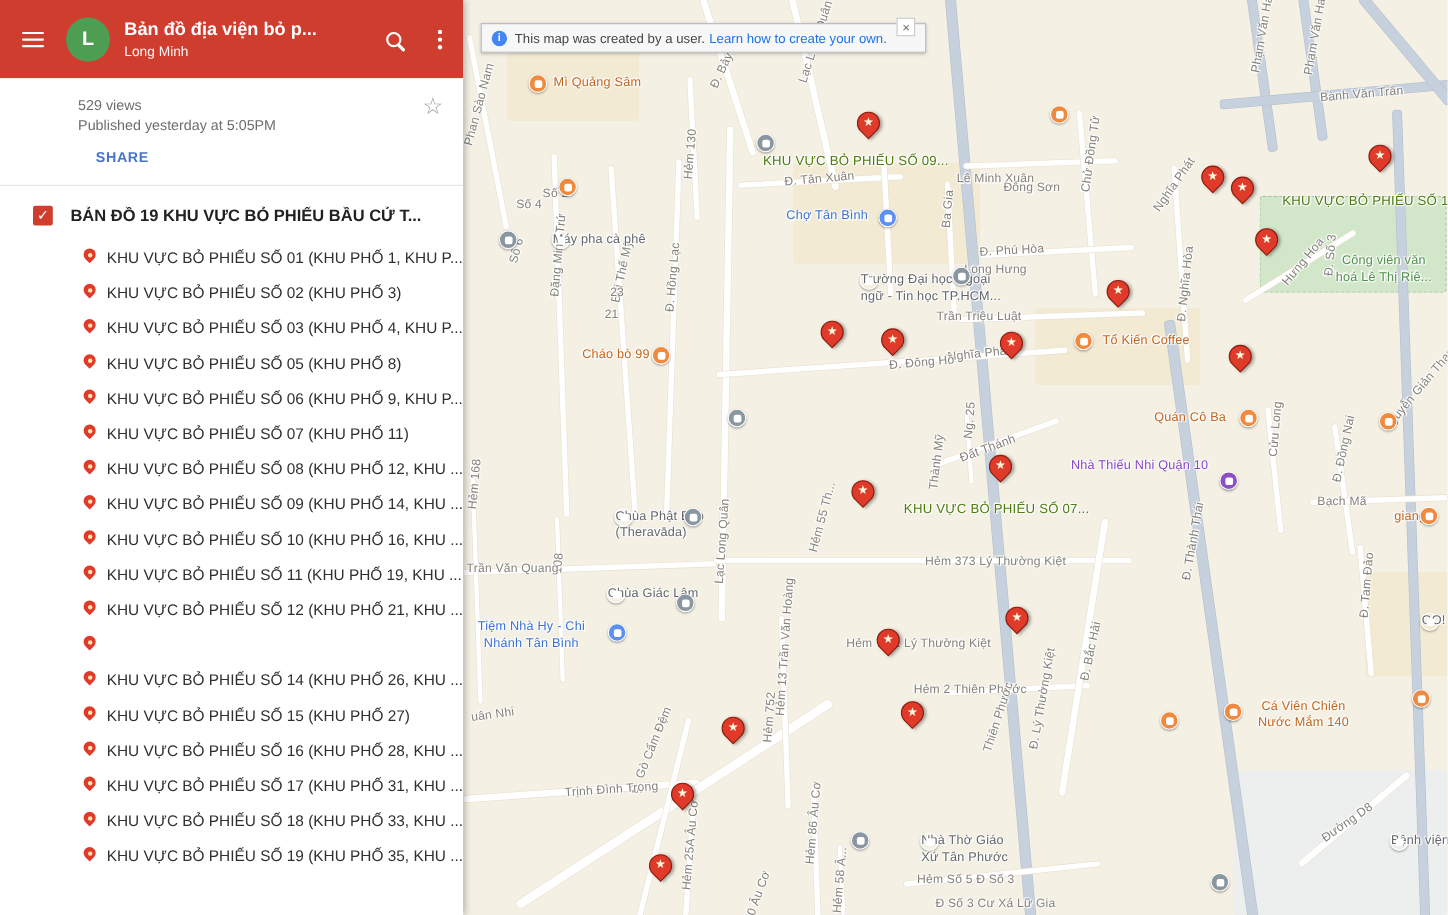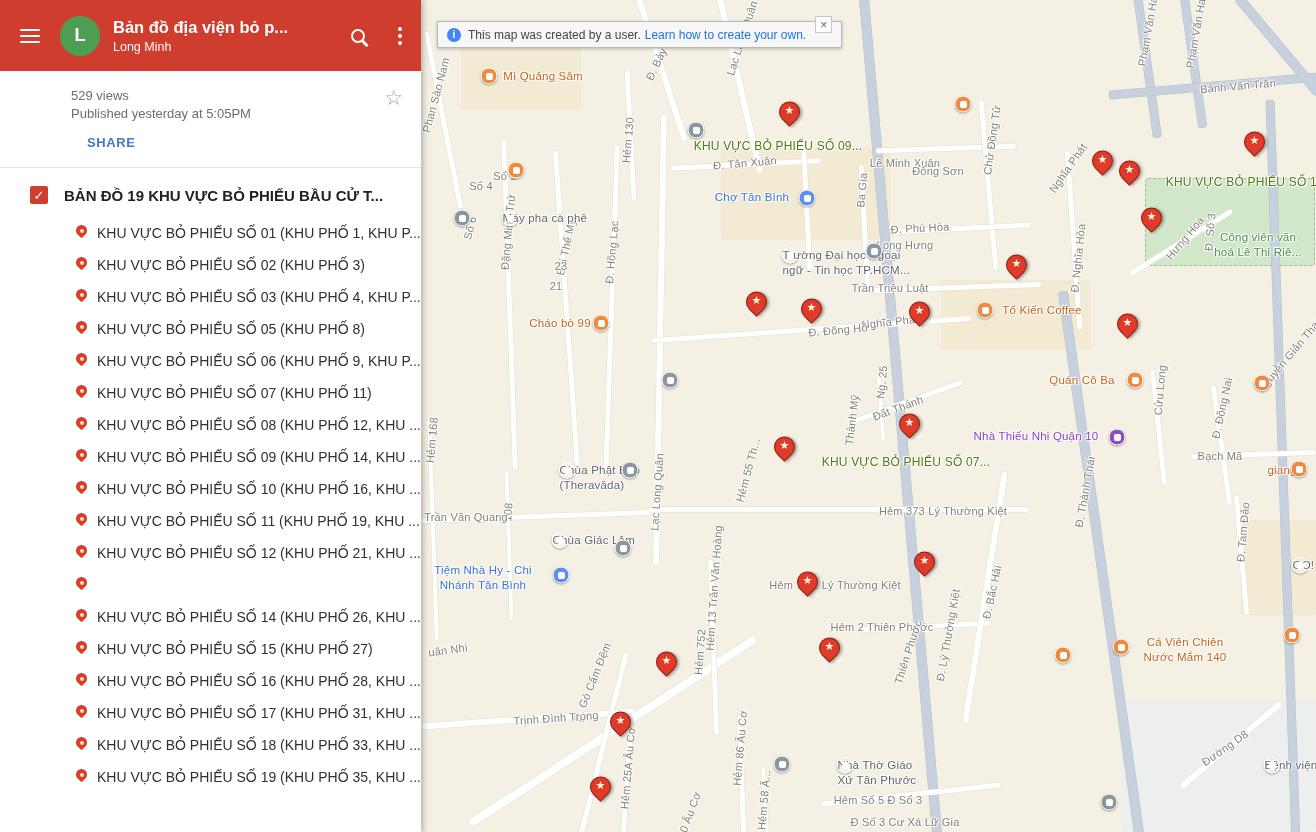--- a/index.html
+++ b/index.html
@@ -282,21 +282,21 @@
         <span class="mlabel street" style="left: 207px; top: 140px; --r: -85deg;">Hẻm 130</span>
         <span class="mlabel street" style="left: 84px; top: 176px;">Số 2</span>
         <span class="mlabel street" style="left: 60px; top: 186px;">Số 4</span>
         <span class="mlabel street" style="left: 49px; top: 228px; --r: -75deg;">Số 6</span>
         <span class="mlabel street" style="left: 140px; top: 266px;">23</span>
         <span class="mlabel street" style="left: 135px; top: 286px;">21</span>
         <span class="mlabel street" style="left: 11px; top: 440px; --r: -85deg;">Hẻm 168</span>
         <span class="mlabel street" style="left: 87px; top: 512px; --r: -85deg;">108</span>
         <span class="mlabel street" style="left: 45px; top: 517px;">Trần Văn Quang</span>
         <span class="mlabel street" style="left: 236px; top: 492px; --r: -86deg;">Lạc Long Quân</span>
-        <span class="mlabel street" style="left: 484px; top: 511px; margin-left: 38px;">Hẻm 373 Lý Thường Kiệt</span>
+        <span class="mlabel street" style="left: 484px; top: 511px;">Hẻm 373 Lý Thường Kiệt</span>
         <span class="mlabel street" style="left: 327px; top: 470px; --r: -75deg;">Hẻm 55 Th...</span>
         <span class="mlabel street" style="left: 431px; top: 420px; --r: -83deg;">Thành Mỹ</span>
         <span class="mlabel street" style="left: 461px; top: 382px; --r: -85deg;">Ng. 25</span>
         <span class="mlabel street" style="left: 477px; top: 408px; --r: -20deg;">Đất Thánh</span>
         <span class="mlabel street" style="left: 664px; top: 492px; --r: -80deg;">Đ. Thành Thái</span>
         <span class="mlabel street" style="left: 799px; top: 456px;">Bạch Mã</span>
         <span class="mlabel street" style="left: 822px; top: 532px; --r: -85deg;">Đ. Tam Đảo</span>
         <span class="mlabel street" style="left: 801px; top: 408px; --r: -78deg;">Đ. Đồng Nai</span>
         <span class="mlabel street" style="left: 739px; top: 390px; --r: -85deg;">Cửu Long</span>
         <span class="mlabel street" style="left: 871px; top: 352px; --r: -50deg;">Nguyễn Giản Thanh</span>
@@ -325,21 +325,21 @@
         <span class="mlabel poi" style="left: 139px; top: 540px;">Chùa Giác Lâm</span>
         <span class="mlabel poi" style="left: 424px; top: 765px;">Nhà Thờ Giáo
 Xứ Tân Phước</span>
         <span class="mlabel poi" style="left: 851px; top: 765px;">Bệnh viện Nh...</span>
         <span class="mlabel poi" style="left: 879px; top: 565px;">GO! Mi...</span>
         <span class="mlabel green" style="left: 837px; top: 245px;">Công viên văn
 hoá Lê Thị Riê...</span>
         <span class="mlabel blue" style="left: 331px; top: 197px;">Chợ Tân Bình</span>
         <span class="mlabel blue" style="left: 62px; top: 578px;">Tiệm Nhà Hy - Chi
 Nhánh Tân Bình</span>
-        <span class="mlabel purple" style="left: 607px; top: 436px; padding-left: 16px;">Nhà Thiếu Nhi Quận 10</span>
+        <span class="mlabel purple" style="left: 607px; top: 424px; padding-left: 16px;">Nhà Thiếu Nhi Quận 10</span>
         <span class="mlabel food" style="left: 122px; top: 76px;">Mì Quảng Sâm</span>
         <span class="mlabel food" style="left: 139px; top: 323px;">Cháo bò 99</span>
         <span class="mlabel food" style="left: 621px; top: 310px;">Tổ Kiến Coffee</span>
         <span class="mlabel food" style="left: 661px; top: 380px;">Quán Cô Ba</span>
         <span class="mlabel food" style="left: 764px; top: 650px;">Cá Viên Chiên
 Nước Mắm 140</span>
         <span class="mlabel food" style="left: 861px; top: 470px;">giang</span>
         <span class="mlabel feature" style="left: 357px; top: 147px;">KHU VỰC BỎ PHIẾU SỐ 09...</span>
         <span class="mlabel feature" style="left: 829px; top: 183px;">KHU VỰC BỎ PHIẾU SỐ 10...</span>
         <span class="mlabel feature" style="left: 485px; top: 463px;">KHU VỰC BỎ PHIẾU SỐ 07...</span>

